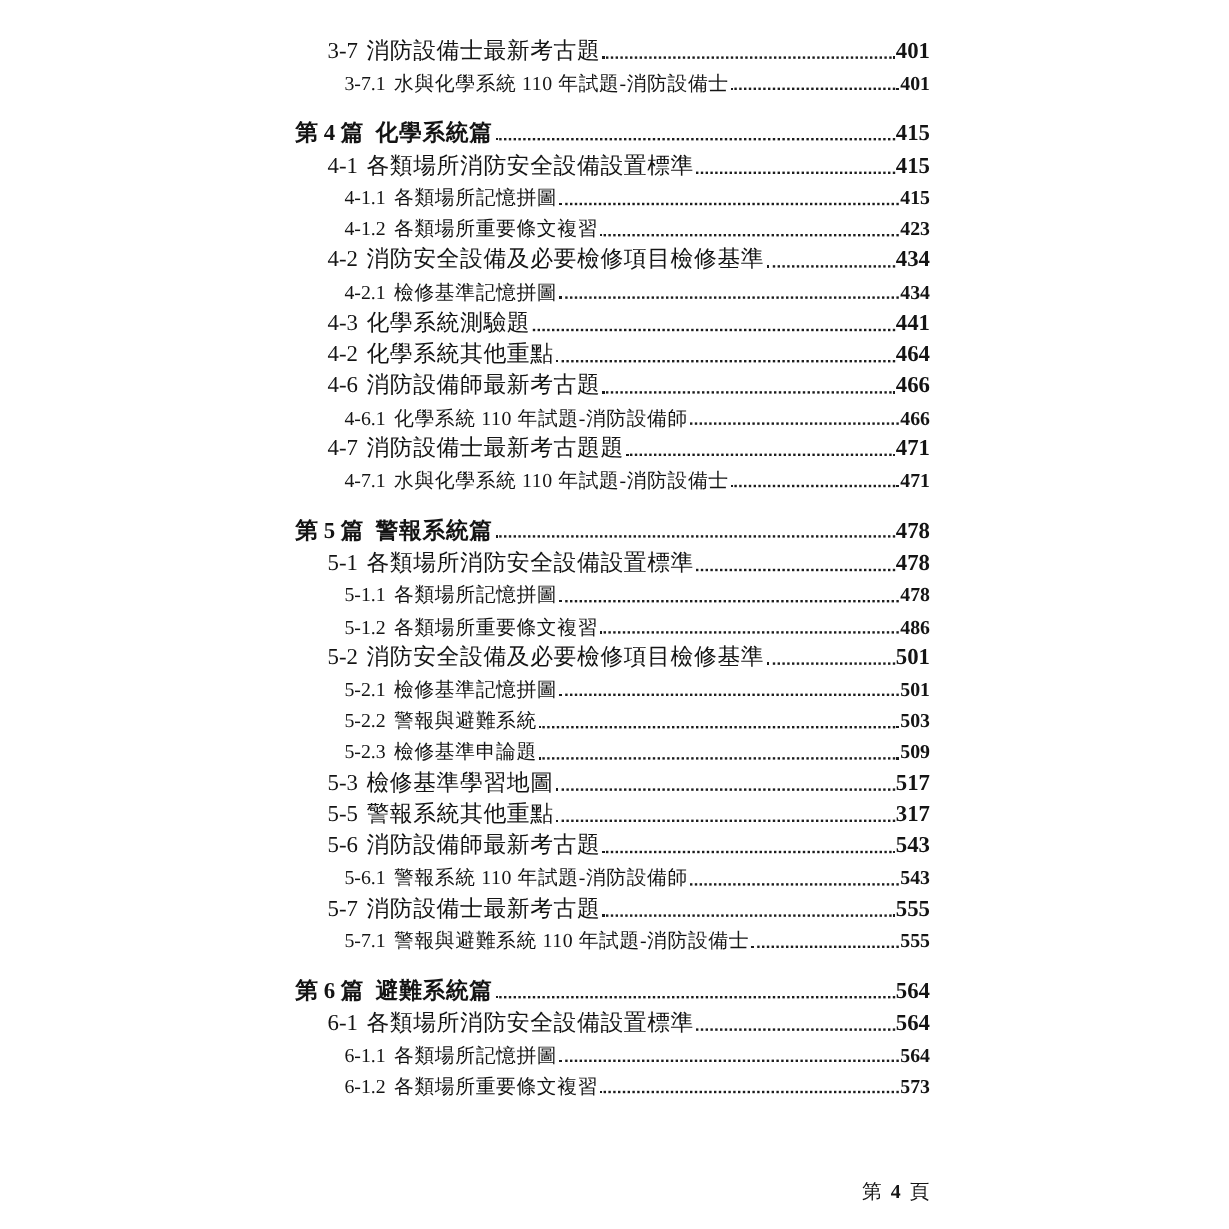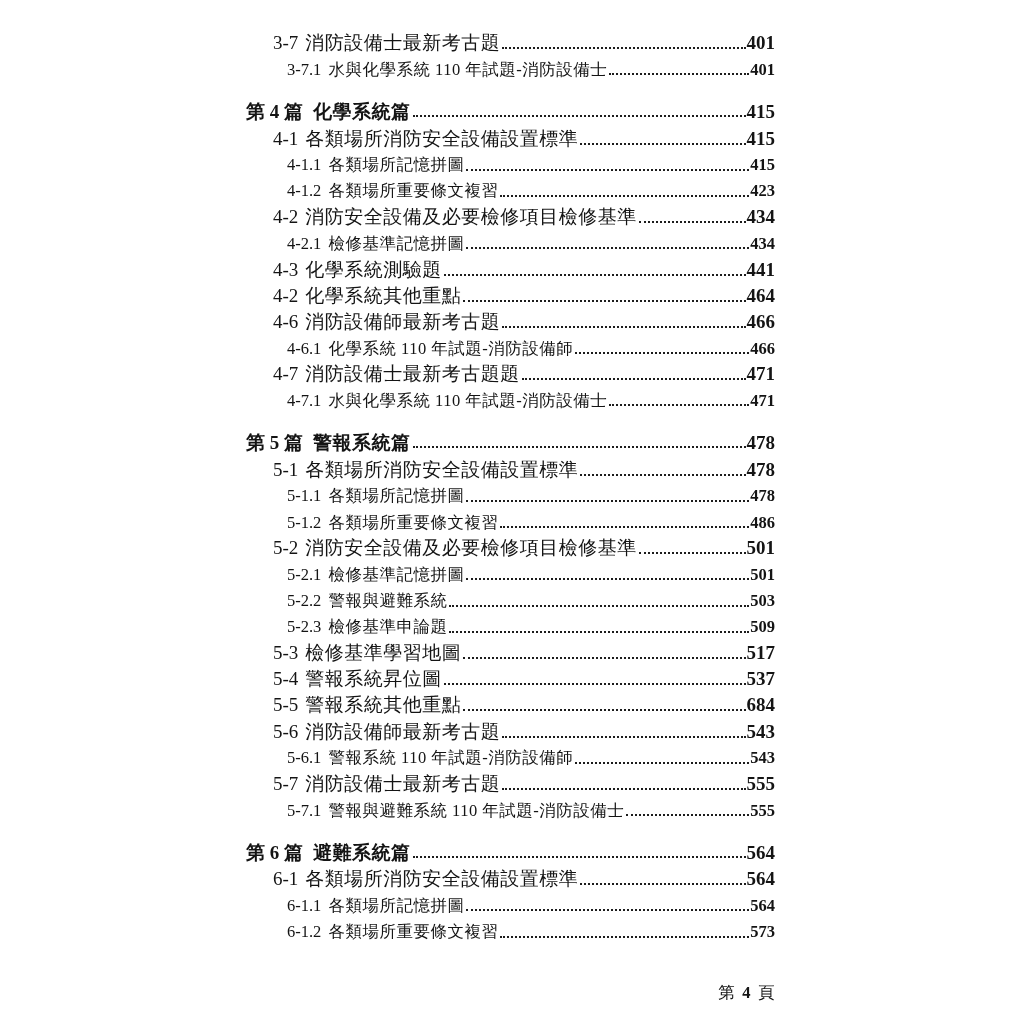--- a/index.html
+++ b/index.html
@@ -217,30 +217,24 @@
         <span class="dots"></span>
         <span class="pageno">509</span>
       </div>
       <div class="toc-row level-1">
         <span class="num">5-3</span>
         <span class="title">檢修基準學習地圖</span>
         <span class="dots"></span>
         <span class="pageno">517</span>
       </div>
       <div class="toc-row level-1">
-        <span class="num">5-4</span>
-        <span class="title">警報系統昇位圖</span>
-        <span class="dots"></span>
-        <span class="pageno">537</span>
-      </div>
-      <div class="toc-row level-1">
         <span class="num">5-5</span>
         <span class="title">警報系統其他重點</span>
         <span class="dots"></span>
-        <span class="pageno">684</span>
+        <span class="pageno">317</span>
       </div>
       <div class="toc-row level-1">
         <span class="num">5-6</span>
         <span class="title">消防設備師最新考古題</span>
         <span class="dots"></span>
         <span class="pageno">543</span>
       </div>
       <div class="toc-row level-2">
         <span class="num">5-6.1</span>
         <span class="title">警報系統 110 年試題-消防設備師</span>

